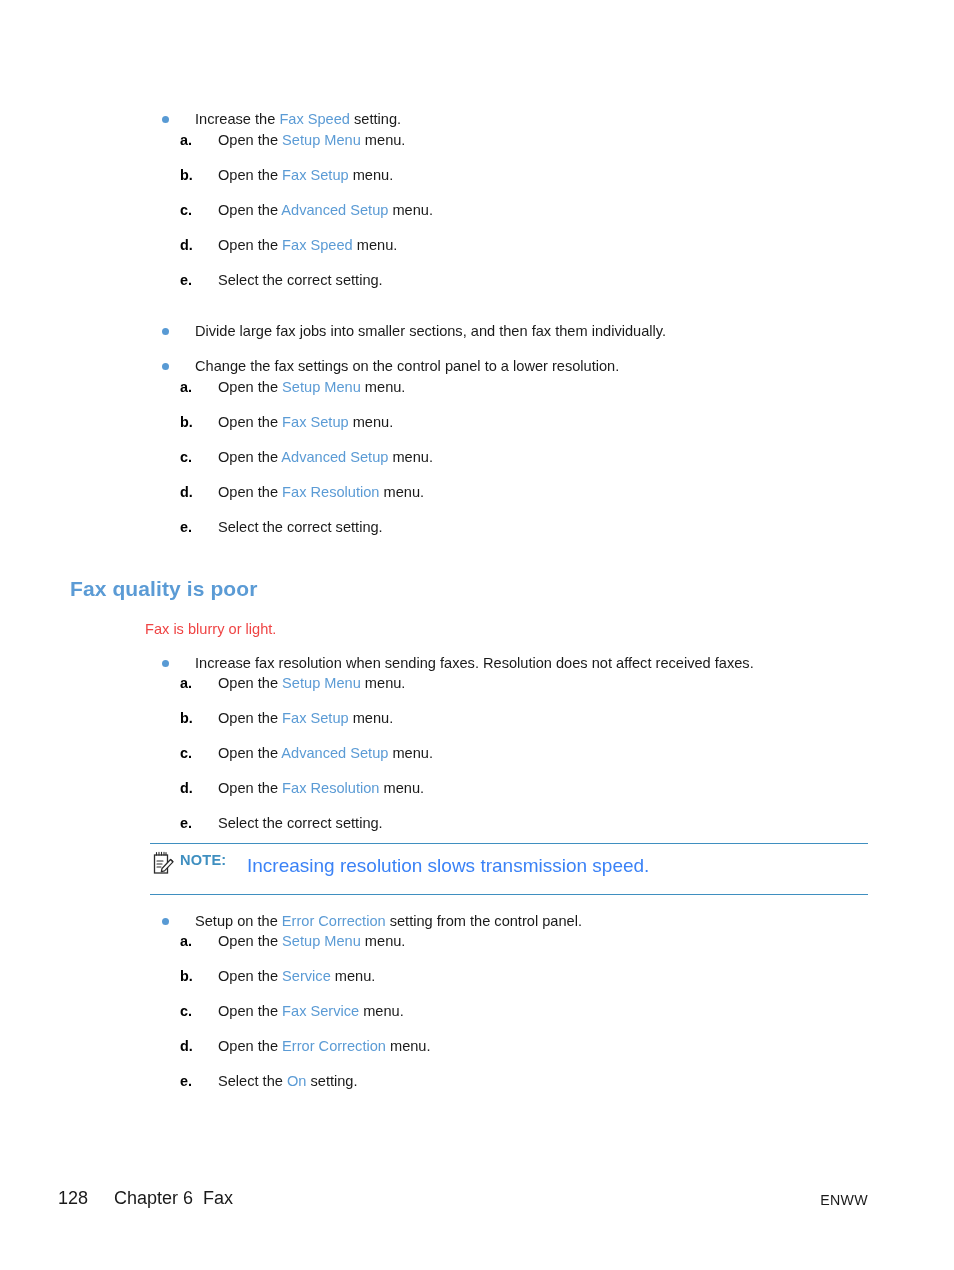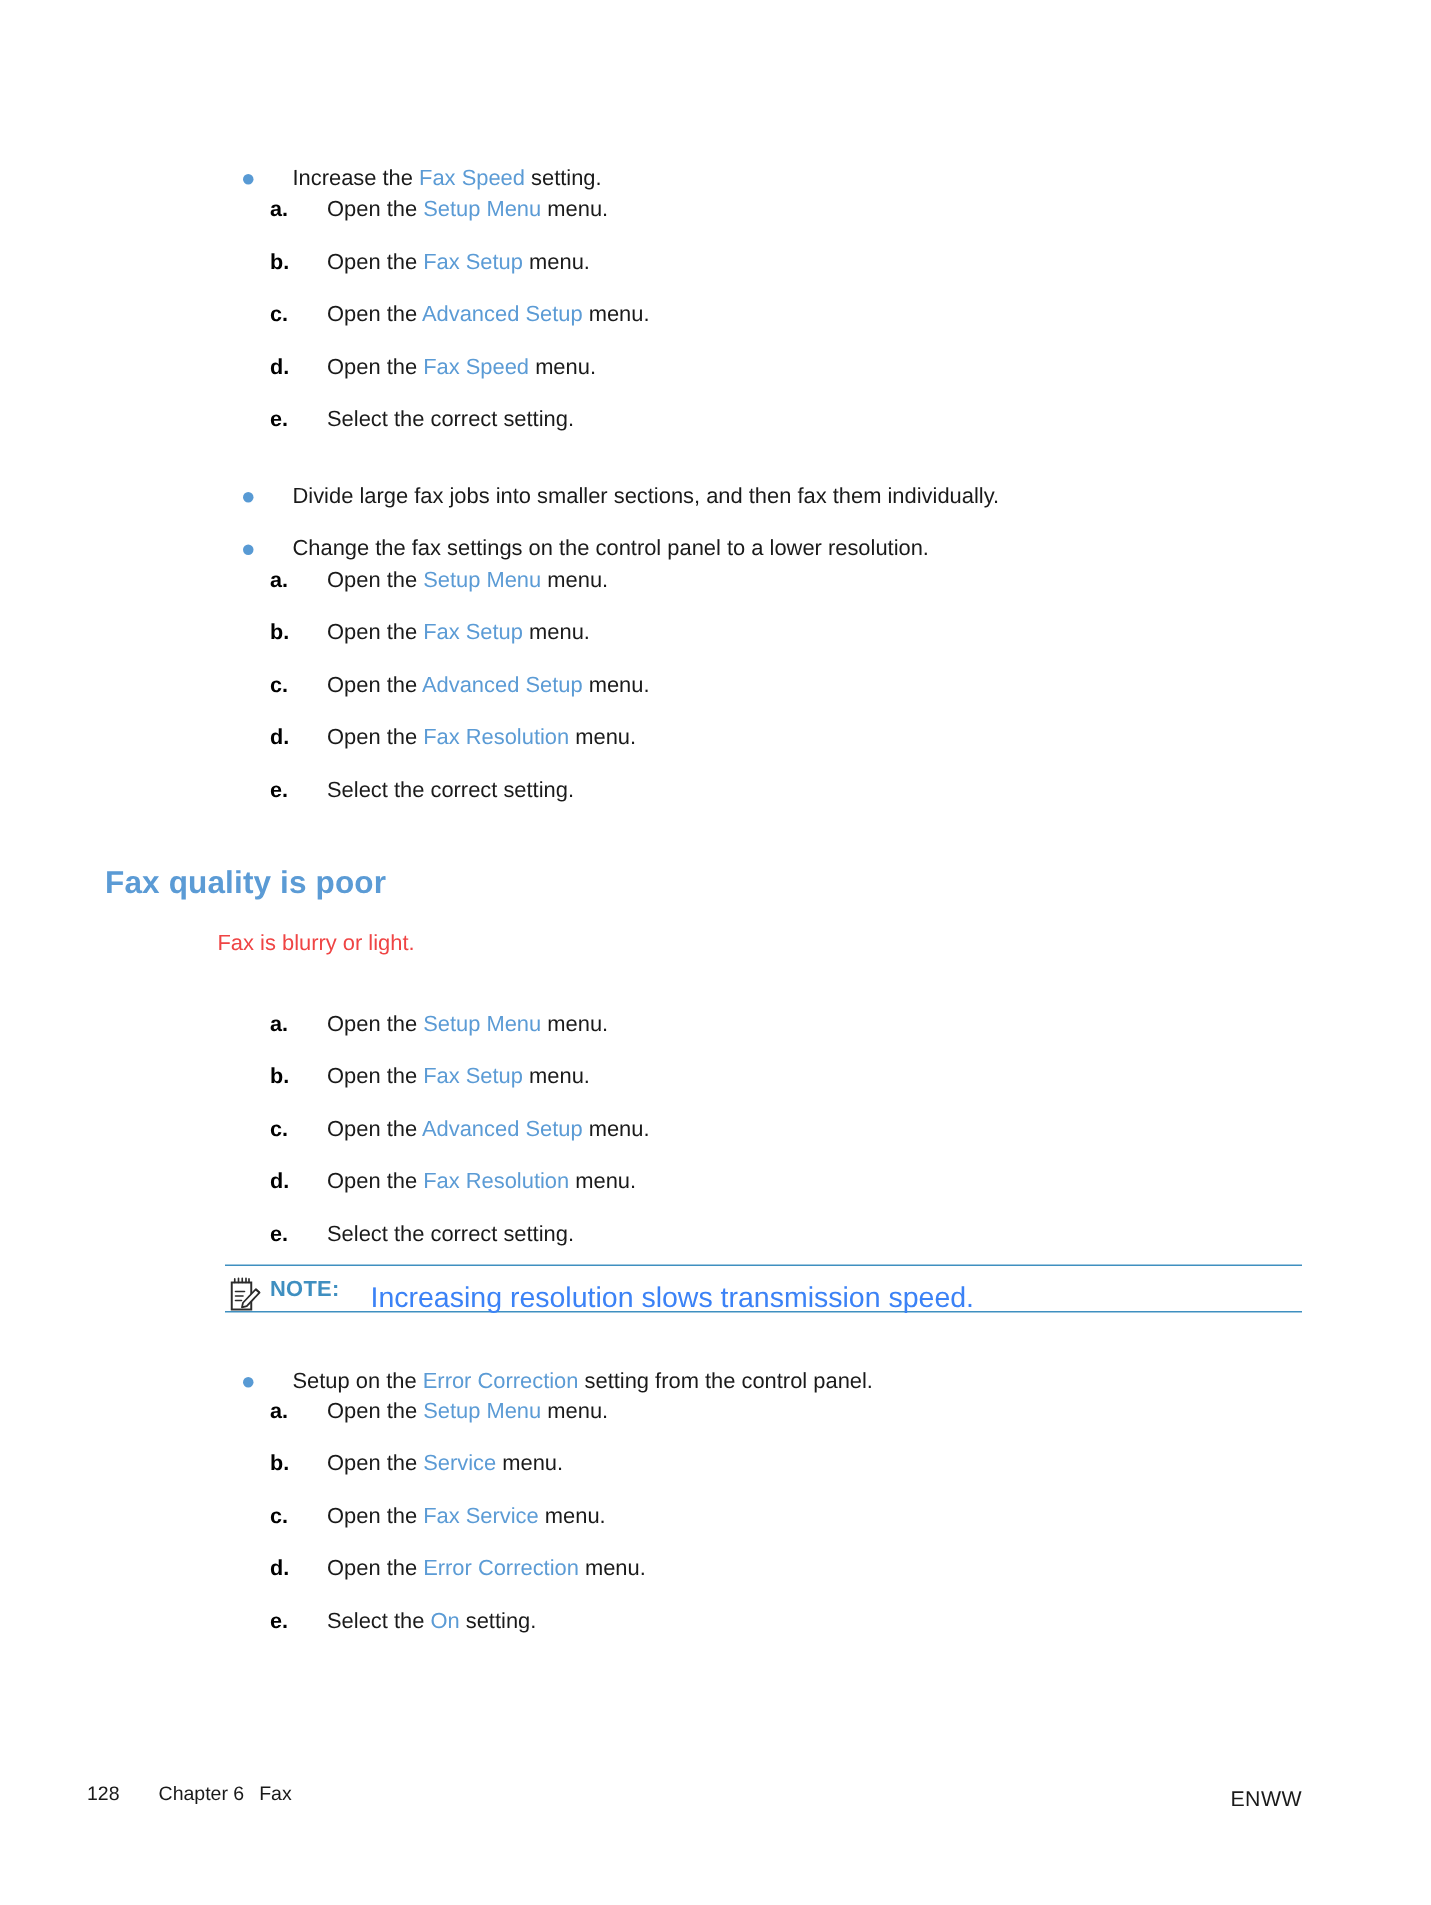--- a/index.html
+++ b/index.html
@@ -92,21 +92,21 @@
     color: #ef4444;
     white-space: nowrap;
   }
 
   
   .note {
     position: absolute;
     left: 150px;
     top: 843px;
     width: 718px;
-    height: 32px;
+    height: 52px;
   }
   .note-rule {
     position: absolute;
     left: 0;
     width: 718px;
     height: 1px;
     background: #3f8fc0;
   }
   .note-rule.top { top: 0; }
   .note-rule.bottom { bottom: 0; }
@@ -141,21 +141,21 @@
     position: absolute;
     left: 0;
     top: 1188px;
     width: 954px;
     height: 24px;
   }
   .footer-left {
     position: absolute;
     left: 58px;
     top: 0;
-    font-size: 13px;
+    font-size: 18px;
     color: #1a1a1a;
     white-space: nowrap;
   }
   .footer-page-num { margin-right: 26px; }
   .footer-chapter { margin-right: 10px; }
   .footer-right {
     position: absolute;
     right: 86px;
     top: 4px;
     font-size: 14.2px;
@@ -236,20 +236,26 @@
     <li class="l2-item">
       <span class="l2-marker">e.</span>
       <span>Select the correct setting.</span><span class="ui"></span><span></span>
     </li>
   </ul>
 
   <h2 class="h-section">Fax quality is poor</h2>
 
   <p class="body-par" style="top:604px;">Fax is blurry or light.</p>
 
+  <div class="blk" style="top:638px;">
+    <div class="l1-item">
+      <span class="l1-bullet"></span>
+      <span>Increase fax resolution when sending faxes. Resolution does not affect received faxes.</span><span class="ui"></span><span></span>
+    </div>
+  </div>
 
   <ul class="l2-list blk" style="top:673px;">
     <li class="l2-item">
       <span class="l2-marker">a.</span>
       <span>Open the </span><span class="ui">Setup Menu</span><span> menu.</span>
     </li>
     <li class="l2-item">
       <span class="l2-marker">b.</span>
       <span>Open the </span><span class="ui">Fax Setup</span><span> menu.</span>
     </li>

